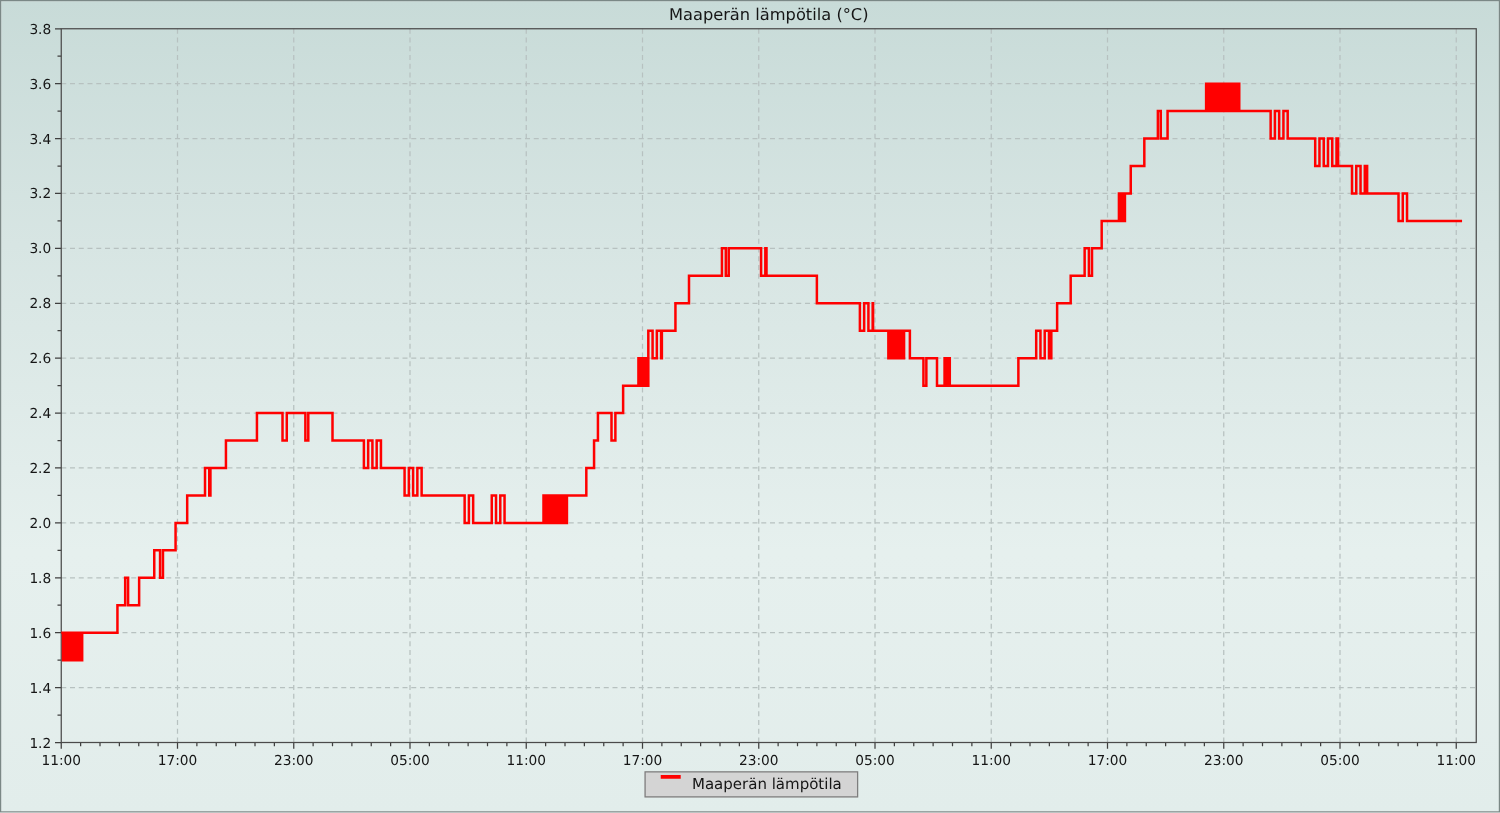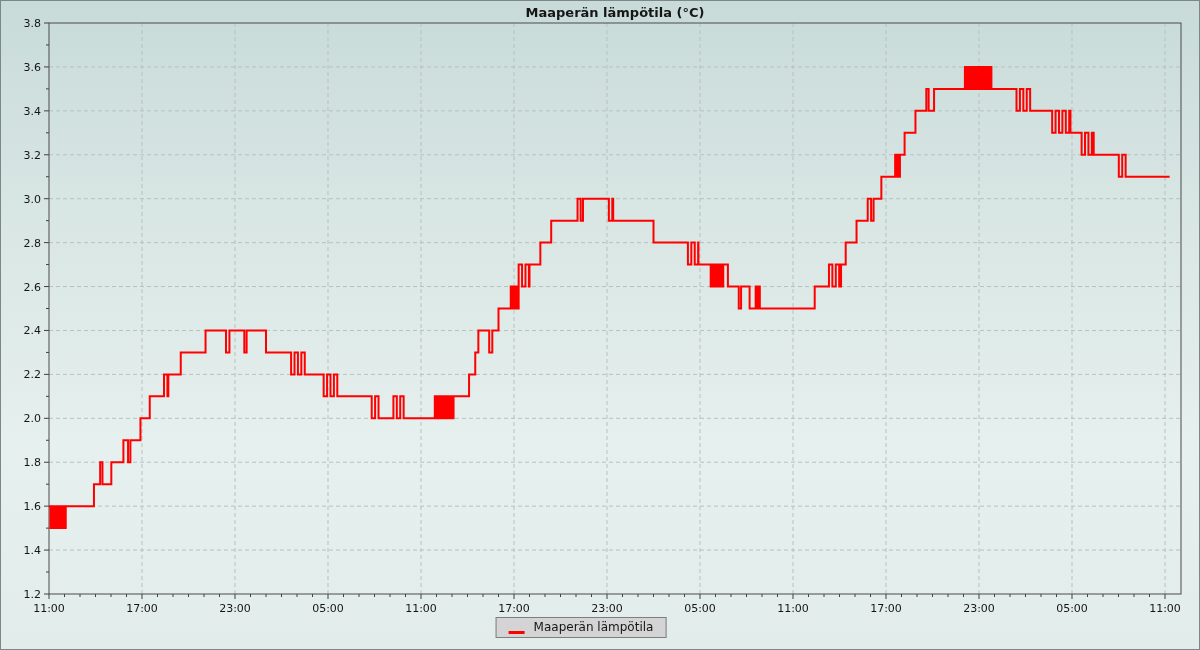--- a/index.html
+++ b/index.html
@@ -7,26 +7,26 @@
     position:relative;
     width:1200px;height:650px;
     box-sizing:border-box;
     border:1px solid #7b8886;
     background:linear-gradient(180deg,#c8dbd8 0%,#d7e5e3 30%,#e6f0ee 68%,#e2edeb 100%);
     font-family:"DejaVu Sans","Liberation Sans",sans-serif;
     overflow:hidden;
   }
   .chart-title{
     position:absolute;top:4px;left:48px;width:1132px;
-    text-align:center;font-size:13px;color:#161616;font-weight:bold;
+    text-align:center;font-size:13px;color:#161616;
   }
   svg{position:absolute;left:0;top:0;}
   .legend{
-    position:absolute;top:616px;left:580px;transform:translateX(-50%);
-    display:flex;align-items:flex-end;gap:9px;
+    position:absolute;top:616px;left:600px;transform:translateX(-50%);
+    display:flex;align-items:flex-start;gap:9px;
     background:#d4d4d4;border:1px solid #7e7e7e;
     padding:2px 12px 3px 12px;
     font-size:12px;color:#161616;white-space:nowrap;
   }
   .legend-swatch{display:inline-block;width:16px;height:3px;background:#ff0000;}
 </style>
 </head>
 <body>
 
 <div class="page">

